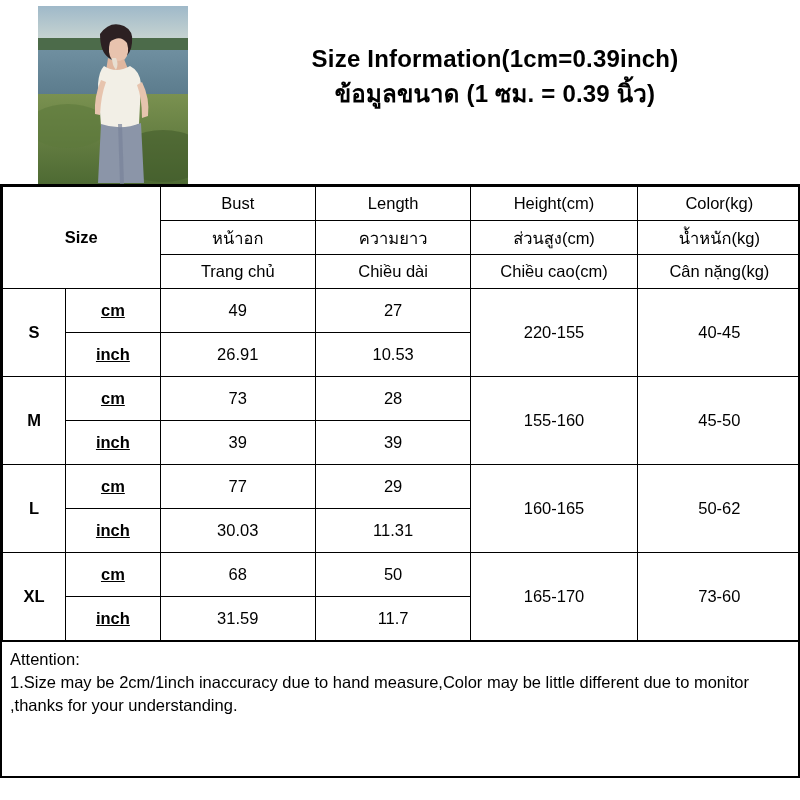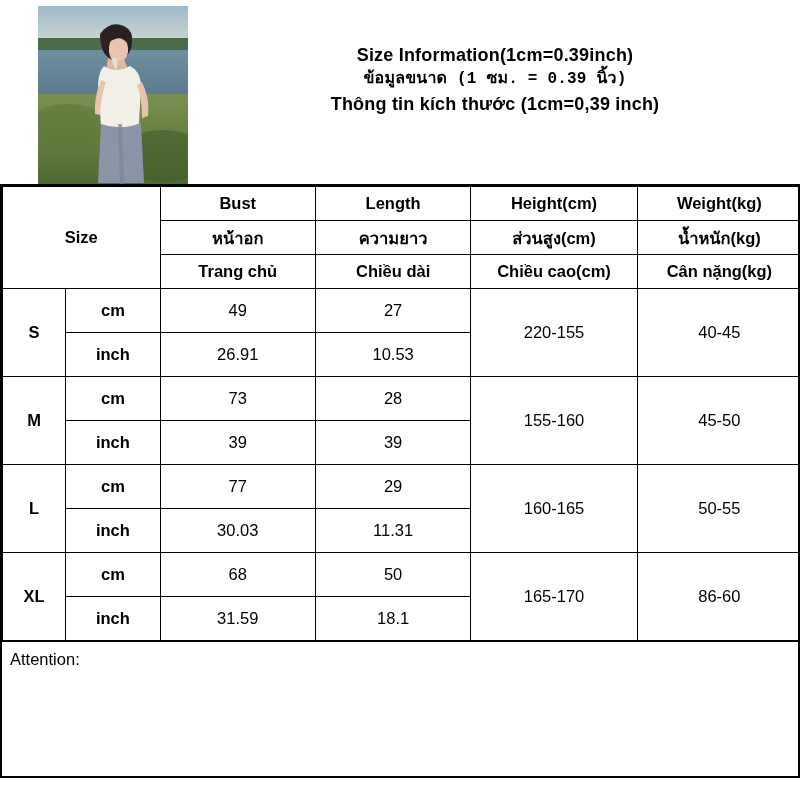--- a/index.html
+++ b/index.html
@@ -41,55 +41,56 @@
 
   .title-block {
     position: absolute;
     left: 200px;
     top: 42px;
     width: 590px;
     text-align: center;
     line-height: 1.45;
   }
   .title-line {
-    font-size: 18px;
+    font-size: 24px;
     font-weight: bold;
     letter-spacing: 0.2px;
   }
-  .title-line.thai { font-size: 16px; font-family: Liberation Mono, monospace; }
+  .title-line.thai { font-size: 24px; }
 
   
   table.size-table {
     border-collapse: collapse;
     width: 800px;
     table-layout: fixed;
   }
   table.size-table td {
     border: 1px solid #000;
     text-align: center;
     vertical-align: middle;
     font-size: 16.5px;
     padding: 0;
   }
   td.hdr {
-    font-weight: bold;
+    font-weight: normal;
     height: 33px;
   }
   td.size-head {
     font-size: 27px;
     font-weight: bold;
   }
   td.size-label {
     font-size: 20px;
     font-weight: bold;
   }
   td.unit {
     font-weight: bold;
     font-size: 16.5px;
     height: 43px;
+    text-decoration: underline;
   }
   td.val {
     font-size: 17px;
   }
   td.span-val {
     font-size: 17px;
   }
   .col-size    { width: 57px; }
   .col-unit    { width: 85px; }
   .col-bust    { width: 140px; }
@@ -160,42 +161,41 @@
           <path d="M104 76 q8 16 6 34 l-6 2 q0 -20 -5 -33z" fill="#e7c4ae"></path>
           <path d="M63 118 q20 7 40 -1 l3 60 l-46 0z" fill="#8b95a8"></path>
           <path d="M84 118 l2 60 l-4 0 l-2 -60z" fill="#79839a" opacity="0.7"></path>
         </g>
       </svg>
     </div>
 
     <div class="title-block">
       <div class="title-line">Size Information(1cm=0.39inch)</div>
       <div class="title-line thai">ข้อมูลขนาด (1 ซม. = 0.39 นิ้ว)</div>
-      <div class="title-line">Thông tin kích thước (1cm=0,39 inch)</div>
     </div>
   </div>
 
   <div class="table-wrap">
   <table class="size-table">
     <colgroup>
       <col class="col-size">
           <col class="col-unit">
           <col class="col-bust">
       <col class="col-length">
           <col class="col-height">
           <col class="col-weight">
     </colgroup>
     <tbody>
 
       <tr>
         <td class="size-head" rowspan="3" colspan="2">Size</td>
         <td class="hdr">Bust</td>
         <td class="hdr">Length</td>
         <td class="hdr">Height(cm)</td>
-        <td class="hdr">Weight(kg)</td>
+        <td class="hdr">Color(kg)</td>
       </tr>
       <tr>
         <td class="hdr">หน้าอก</td>
         <td class="hdr">ความยาว</td>
         <td class="hdr">ส่วนสูง(cm)</td>
         <td class="hdr">น้ำหนัก(kg)</td>
       </tr>
       <tr>
         <td class="hdr">Trang chủ</td>
         <td class="hdr">Chiều dài</td>
@@ -230,43 +230,44 @@
         <td class="val">39</td>
         <td class="val">39</td>
       </tr>
 
       <tr>
         <td class="size-label" rowspan="2">L</td>
         <td class="unit">cm</td>
         <td class="val">77</td>
         <td class="val">29</td>
         <td class="span-val" rowspan="2">160-165</td>
-        <td class="span-val" rowspan="2">50-55</td>
+        <td class="span-val" rowspan="2">50-62</td>
       </tr>
       <tr>
         <td class="unit">inch</td>
         <td class="val">30.03</td>
         <td class="val">11.31</td>
       </tr>
 
       <tr>
         <td class="size-label" rowspan="2">XL</td>
         <td class="unit">cm</td>
         <td class="val">68</td>
         <td class="val">50</td>
         <td class="span-val" rowspan="2">165-170</td>
-        <td class="span-val" rowspan="2">86-60</td>
+        <td class="span-val" rowspan="2">73-60</td>
       </tr>
       <tr>
         <td class="unit">inch</td>
         <td class="val">31.59</td>
-        <td class="val">18.1</td>
+        <td class="val">11.7</td>
       </tr>
     </tbody>
   </table>
   </div>
 
   <div class="attention">
     <p>Attention:</p>
+    <p>1.Size may be 2cm/1inch inaccuracy due to hand measure,Color may be little different due to monitor ,thanks for your understanding.</p>
   </div>
 
   <div class="bottom-strip"></div>
 </div>
 
 </body></html>

